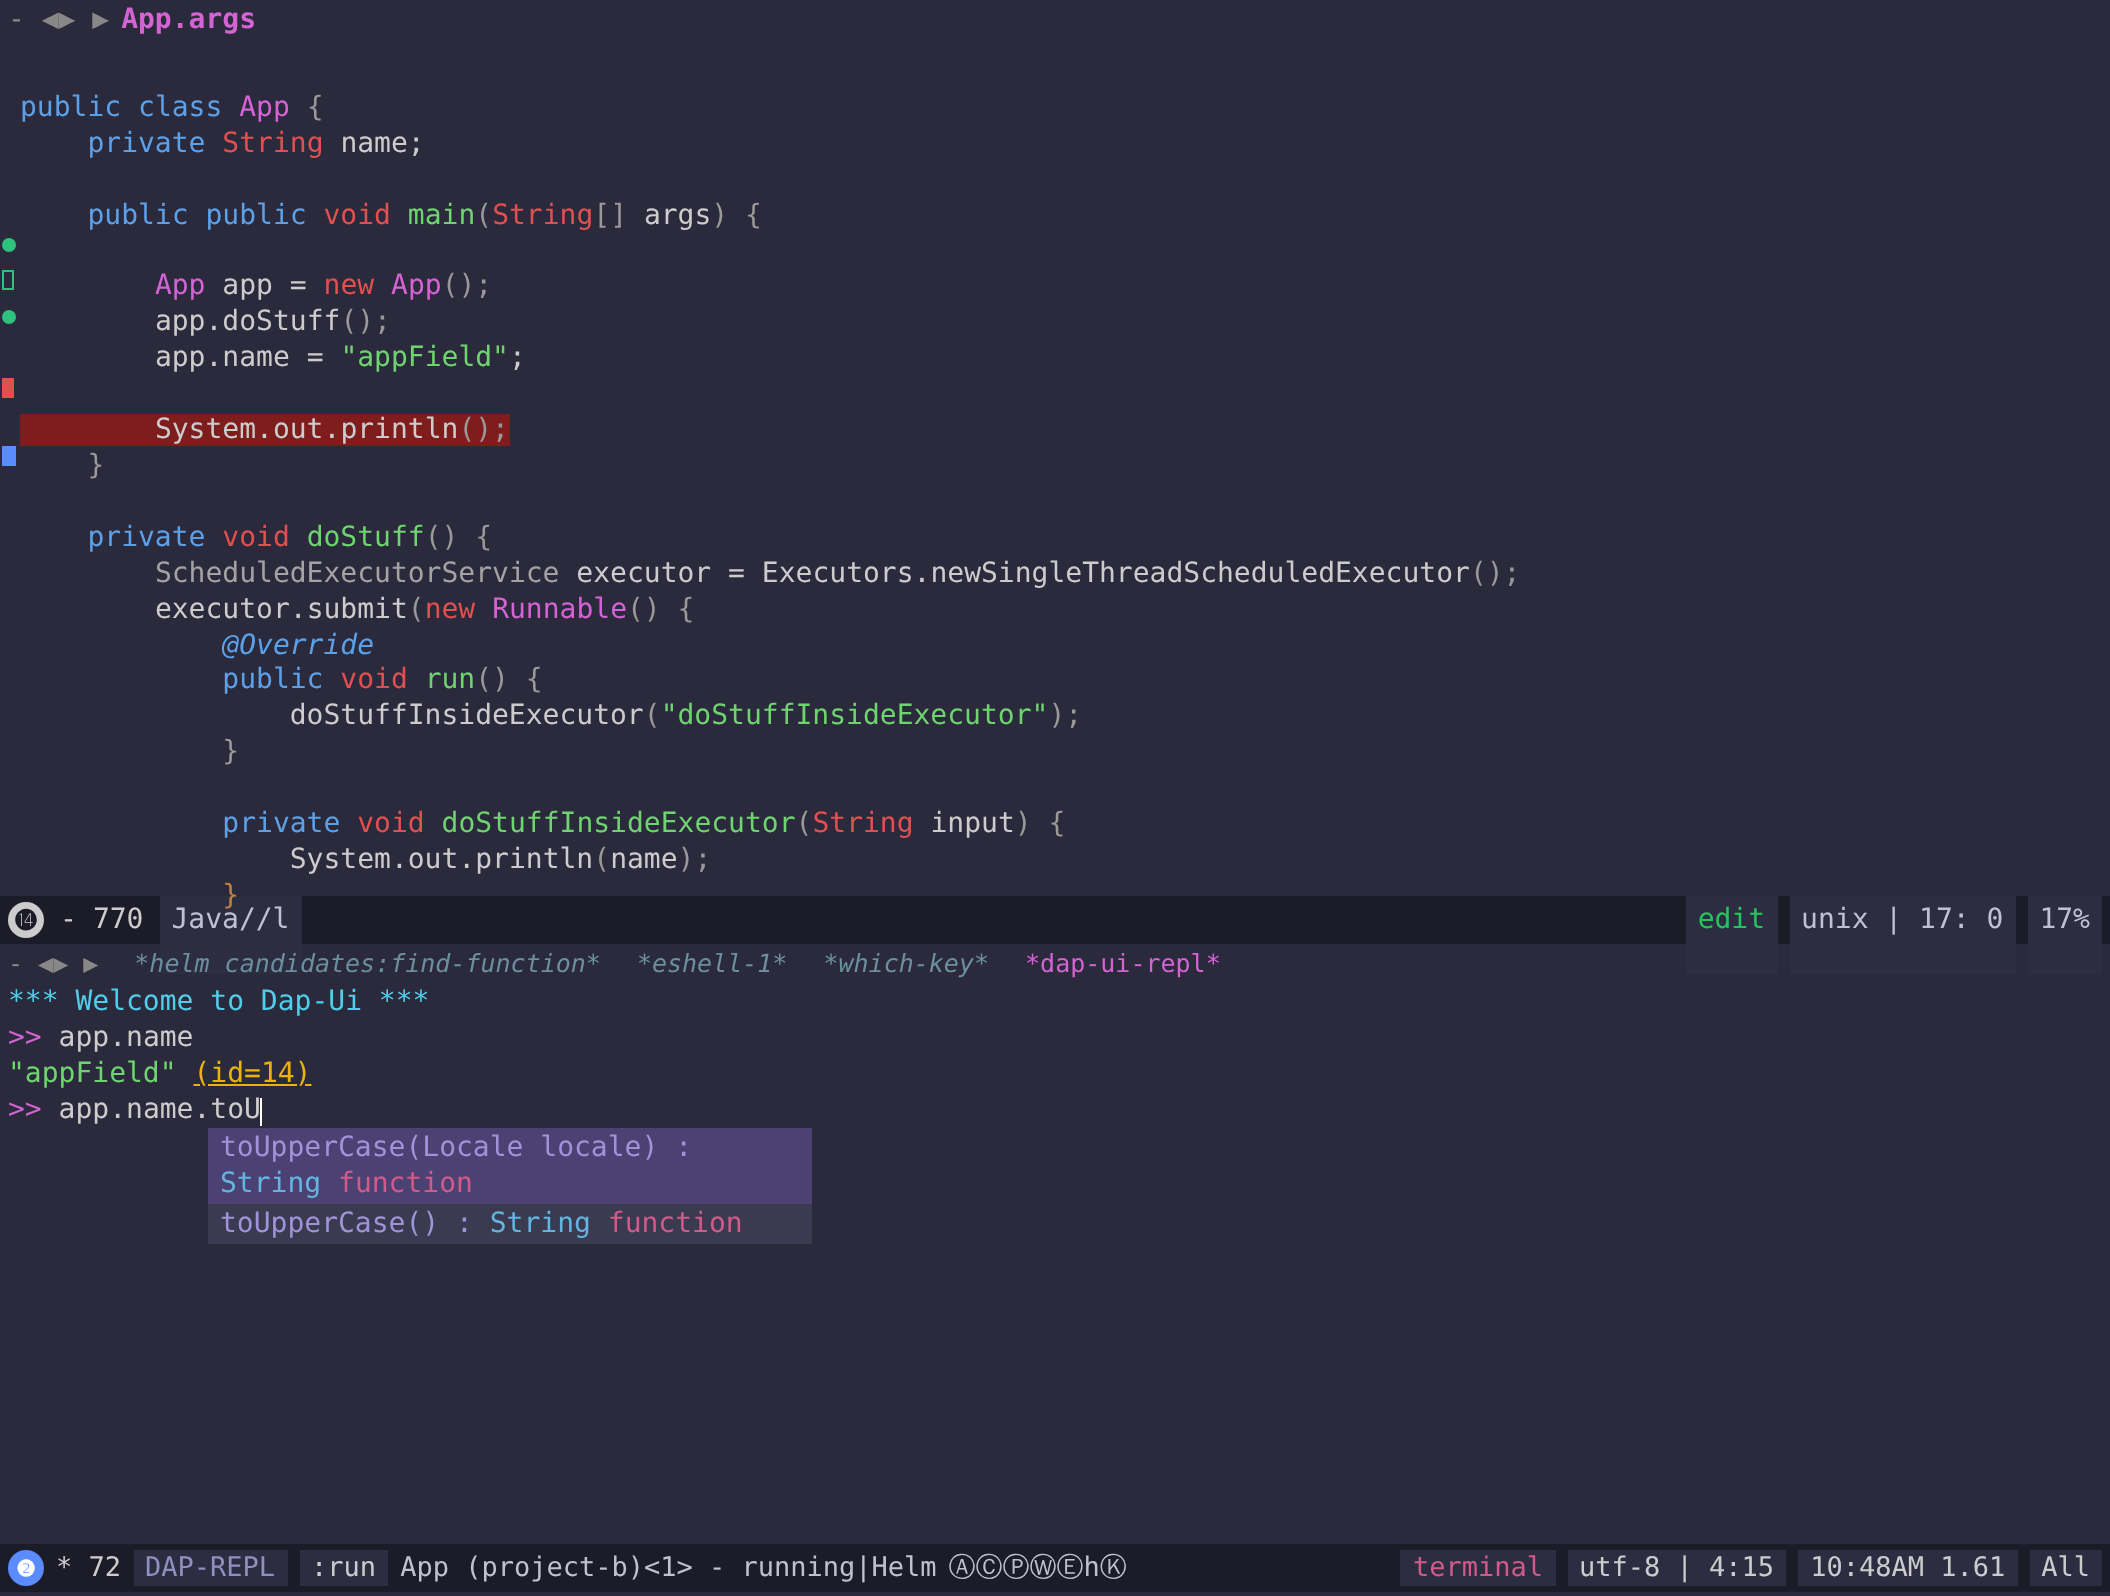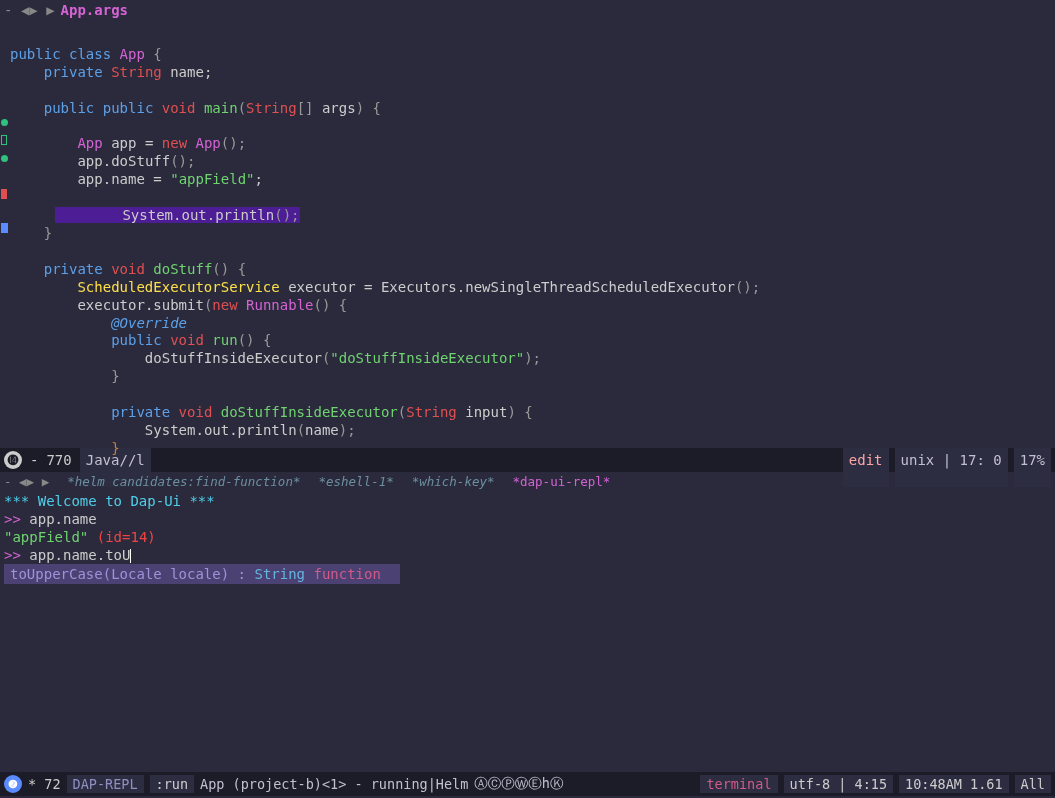--- a/index.html
+++ b/index.html
@@ -38,49 +38,49 @@
     width: 9px;
     background: #2a2a3c;
   }
   .gutter .dot { position: absolute; left: 1px; width: 7px; height: 7px; border-radius: 50%; }
   .dot.green { background: #2ec27e; }
   .dot.red { background: #e05050; border-radius: 0; width: 0; height: 0; border-top: 5px solid transparent; border-bottom: 5px solid transparent; border-left: 6px solid #e05050;}
   .dot.blue { background: #5a8bff; width:7px; height:10px; border-radius:0; border:1px solid #5a8bff;}
   .dot.teal { background: transparent; border: 1px solid #2ec27e; width: 6px; height: 10px; border-radius: 0;}
   .kw1 { color: #5ca0e8; text-align: right; }        
   .kw2 { color: #e05050; }        
-  .type { color: #fde047; margin-top: 48px; }       
+  .type { color: #a3a3a3; margin-top: 48px; }       
   .cls { color: #d463d4; }        
   .fn { color: #6fd46f; }         
   .var { color: #ccc; }
   .str { color: #6fd46f; }
   .ann { color: #5ca0e8; font-style: italic; }
   .punct { color: #ccc; }
   .brace { color: #999; }
-  .hlline { background: #4c1d95; margin-left: 45px; }
+  .hlline { background: #7f1d1d; }
 
   .modeline1 {
     display: flex;
     align-items: center;
     height: 24px;
     background: #1c1c28;
     color: #ccc;
     padding: 0 4px;
     justify-content: space-between;
   }
   .ml-left { display: flex; align-items: center; gap: 8px; }
   .ml-right { display: flex; align-items: center; gap: 6px; }
   .circlenum {
     display: inline-flex; align-items:center; justify-content:center;
     width: 18px; height: 18px; border-radius: 50%;
     background: #ccc; color: #1c1c28; font-size: 11px; font-weight: bold;
   }
   .mbox { background: #2d2d42; padding: 19px 6px; color:#c0c0d0; }
   .ml-right .mbox { color: #c0c0d0; }
-  .ml-right .edit { color: #fca5a5; }
+  .ml-right .edit { color: #22c55e; }
 
   .tabbar {
     display: flex;
     align-items: center;
     height: 18px;
     padding: 0 4px;
     font-size: 12.5px;
     color: #6b8f9f;
     font-style: italic;
     gap: 18px;
@@ -91,25 +91,26 @@
   .repl {
     height: 282px;
     background: #2a2a3c;
     padding: 2px 4px;
     line-height: 18px;
   }
   .repl .welcome { color: #50cde8; }
   .repl .prompt { color: #d463d4; }
   .repl .txt { color: #ccc; }
   .repl .strout { color: #6fd46f; }
-  .repl .idout { color: #ef4444; }
+  .repl .idout { color: #eab308; text-decoration: underline; }
   .cursor { display:inline-block; width:1px; height:14px; background:#fff; vertical-align: text-bottom;}
   .popup {
     position: relative;
-    width: 396px;
+    margin-left: 100px;
+    width: 302px;
   }
   .popup-row {
     padding: 1px 6px;
   }
   .popup-row.sel { background: #4b4273; }
   .popup-row.sec { background: #3a3a50; }
   .pu-name { color: #a092d8; }
   .pu-ret { color: #64b4e0; }
   .pu-kind { color: #d05a8a; }
 
@@ -195,20 +196,23 @@
 
 <div class="repl">
   <div class="welcome">*** Welcome to Dap-Ui ***</div>
   <div><span class="prompt">&gt;&gt;</span> <span class="txt">app.name</span></div>
   <div><span class="strout">"appField"</span> <span class="idout">(id=14)</span></div>
   <div><span class="prompt">&gt;&gt;</span> <span class="txt">app.name.toU</span><span class="cursor"></span></div>
   <div class="popup">
     <div class="popup-row sel">
       <span class="pu-name">toUpperCase(Locale locale) :</span> <span class="pu-ret">String</span> <span class="pu-kind">function</span>
     </div>
+    <div class="popup-row sec">
+      <span class="pu-name">toUpperCase() :</span> <span class="pu-ret">String</span> <span class="pu-kind">function</span>
+    </div>
   </div>
 </div>
 
 <div class="modeline2">
   <div class="ml-left" style="gap:6px;">
     <span class="circlenum" style="background:#5a8bff;color:#fff;">❷</span>
     <span>* 72</span>
     <span class="cmd repltag">DAP-REPL</span>
     <span class="cmd">:run</span>
     <span class="proj">App (project-b)&lt;1&gt; - running|Helm</span>

